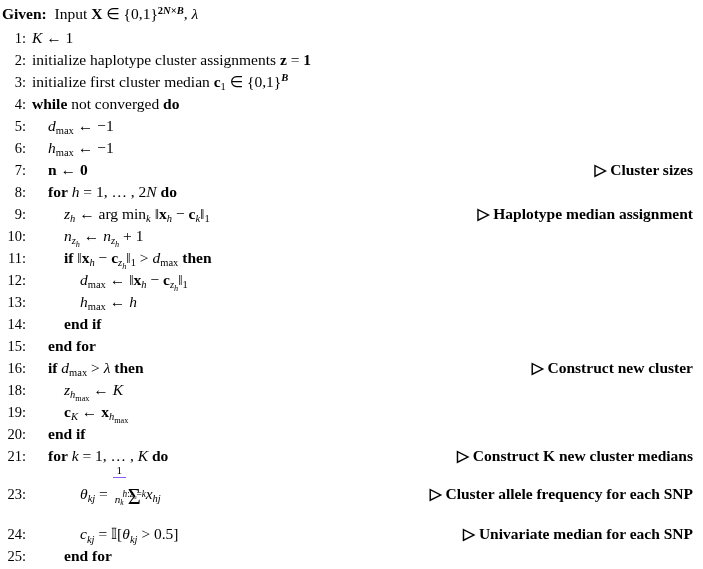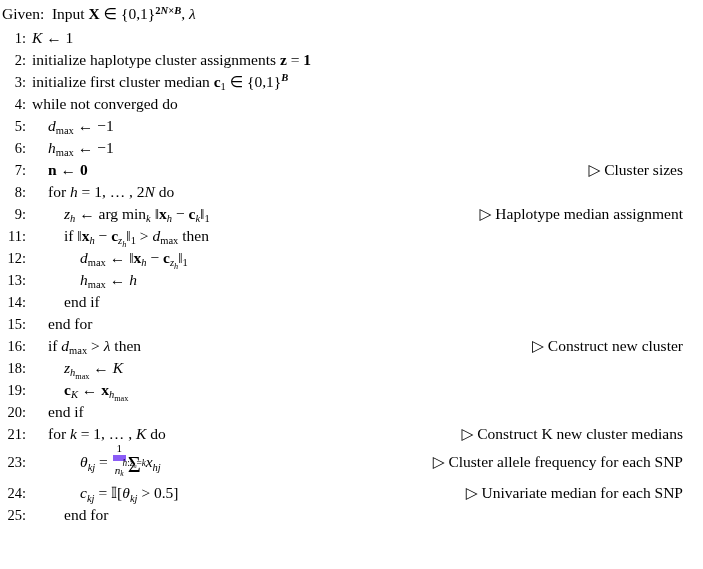--- a/index.html
+++ b/index.html
@@ -46,23 +46,23 @@
     align-items: baseline;
     justify-content: space-between;
   }
   .code {
     flex: 0 1 auto;
   }
   .comment {
     flex: 0 0 auto;
     padding-left: 14px;
     text-align: right;
-    padding-right: 20px;
-  }
-  .bf { font-weight: normal; }
+    padding-right: 10px;
+  }
+  .bf { font-weight: bold; }
   .it { font-style: italic; }
   .rm { font-style: normal; }
   .bvec { font-weight: bold; font-style: normal; }
   sub {
     font-size: 0.68em;
     vertical-align: baseline;
     position: relative;
     top: 0.32em;
     font-style: normal;
   }
@@ -83,21 +83,21 @@
     display: inline-block;
     vertical-align: middle;
     text-align: center;
     font-size: 0.72em;
     line-height: 1.05;
     position: relative;
     top: -0.15em;
     margin: 0 1px;
   }
   .frac .numer { display: block; padding: 0 2px; }
-  .frac .denom { display: block; border-top: 6px solid #8b5cf6; padding: 4px 2px; }
+  .frac .denom { display: block; border-top: 1px solid #8b5cf6; padding: 16px 2px; }
   .bigop {
     font-size: 1.45em;
     position: relative;
     top: 0.08em;
   }
   .sumwrap {
     display: inline-block;
     position: relative;
     vertical-align: middle;
     margin: 0 1px;
@@ -195,20 +195,27 @@
   </div>
 
   <div class="line">
     <span class="num">9:</span>
     <span class="body-cell">
       <span class="code"><span class="ind i2"></span><span class="it">z</span><sub class="it">h</sub> ← arg min<sub class="it">k</sub> ‖<span class="bvec">x</span><sub class="it">h</sub> − <span class="bvec">c</span><sub class="it">k</sub>‖<sub>1</sub></span>
       <span class="comment bf">▷ Haplotype median assignment</span>
     </span>
   </div>
 
+  <div class="line">
+    <span class="num">10:</span>
+    <span class="body-cell">
+      <span class="code"><span class="ind i2"></span><span class="it">n</span><sub><span class="it">z</span><sub class="it">h</sub></sub> ← <span class="it">n</span><sub><span class="it">z</span><sub class="it">h</sub></sub> + 1</span>
+      <span class="comment bf"></span>
+    </span>
+  </div>
 
   <div class="line">
     <span class="num">11:</span>
     <span class="body-cell">
       <span class="code"><span class="ind i2"></span><span class="bf">if</span> ‖<span class="bvec">x</span><sub class="it">h</sub> − <span class="bvec">c</span><sub><span class="it">z</span><sub class="it">h</sub></sub>‖<sub>1</sub> &gt; <span class="it">d</span><sub>max</sub> <span class="bf">then</span></span>
     </span>
   </div>
 
   <div class="line">
     <span class="num">12:</span>

